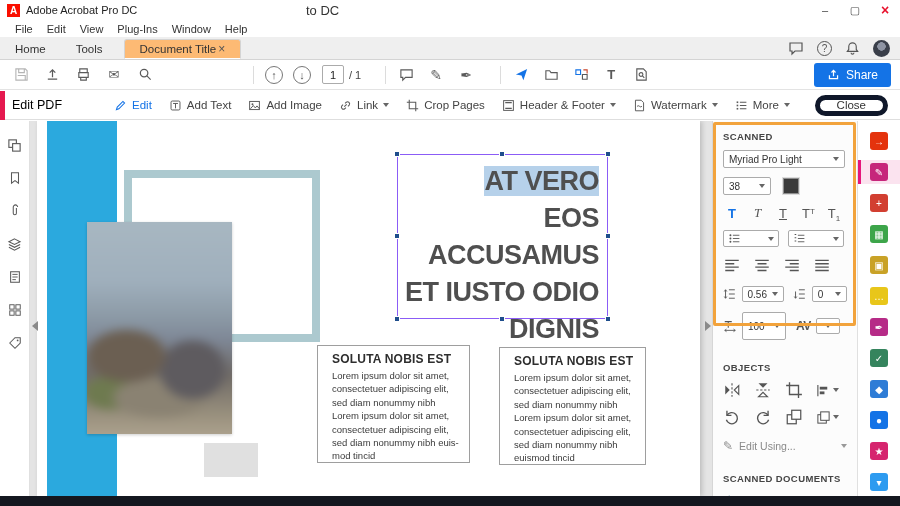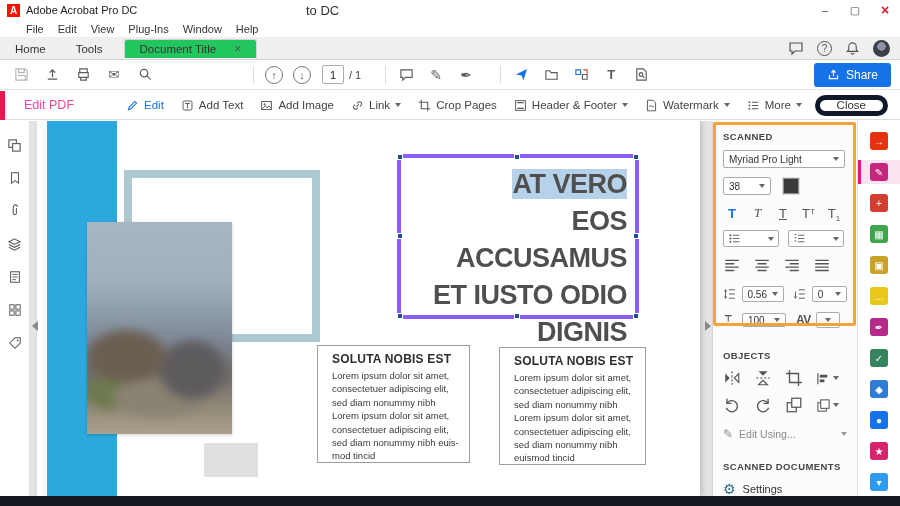--- a/index.html
+++ b/index.html
@@ -13,30 +13,30 @@
   .logo { width:13px; height:13px; background:#FA0F00; color:#fff; font-size:10px; font-weight:bold;
           display:flex; align-items:center; justify-content:center; margin:0 6px 0 7px; }
   .app-title { font-size:11px; color:#222; }
   .center-title { position:absolute; left:298px; font-size:13px; color:#333;margin-left:8px; }
   .win-controls { margin-left:auto; display:flex; height:100%; }
   .win-btn { width:30px; height:100%; display:flex; align-items:center; justify-content:center;
              font-size:11px; color:#444; cursor:default; }
   .win-btn.close { color:#E8112D; font-size:14px; font-weight:bold; }
 
   
-  .menubar { position:absolute; top:20px; left:15px; right:0; height:17px; background:#fff;
+  .menubar { position:absolute; top:20px; left:4px; right:0; height:17px; background:#fff;
              display:flex; align-items:center; padding-left:4px; }
   .menu-item { font-size:11px; color:#333; padding:0 7px; }
 
   
   .tabbar { position:absolute; top:37px; left:0; right:0; height:23px; background:#EFEFEF;
             border-bottom:1px solid #D4D4D4; display:flex; align-items:flex-end; }
   .tab { height:20px; display:flex; align-items:center; padding:0 15px; font-size:11.5px; color:#333; }
-  .tab.active { background:#22c55e; border:1px solid #D4D4D4; border-bottom:1px solid #fff;
-                border-radius:3px 3px 0 0; gap:18px; margin-left:6px; }
+  .tab.active { background:#fdba74; border:1px solid #D4D4D4; border-bottom:1px solid #fff;
+                border-radius:3px 3px 0 0; gap:2px; margin-left:6px; }
   .tab-close { color:#555; font-size:12px; }
   .tab-right { margin-left:auto; display:flex; align-items:center; gap:13px; padding-right:10px; height:100%; }
   .circle-q { width:15px; height:15px; border:1.2px solid #555; border-radius:50%; color:#555;
               font-size:10px; display:flex; align-items:center; justify-content:center; }
   .avatar { width:17px; height:17px; border-radius:50%; background:#3A3F4A;
             background:radial-gradient(circle at 50% 38%, #8E94A3 0 4px, #3A3F4A 4.5px); }
 
   
   .toolbar { position:absolute; top:60px; left:0; right:0; height:30px; background:#fff;
              border-bottom:1px solid #E3E3E3; display:flex; align-items:center; padding:0 9px; }
@@ -48,21 +48,21 @@
   .page-box { border:1px solid #ABABAB; width:22px; height:19px; font-size:11px; color:#222;
               display:flex; align-items:center; justify-content:center; margin:0 5px 0 8px; border-radius:2px;}
   .page-of { font-size:11px; color:#444; }
   .share-btn { margin-left:auto; background:#1473E6; color:#fff; font-size:12px; height:24px;
                padding:0 13px; border-radius:3px; display:flex; align-items:center; gap:6px; border:none; }
 
   
   .editbar { position:absolute; top:91px; left:0; right:0; height:29px; background:#fff;
              border-bottom:1px solid #DEDEDE; display:flex; align-items:center; }
   .edit-accent { position:absolute; left:0; top:0; width:5px; height:29px; background:#E5194F; }
-  .editbar-title { font-size:12.5px; color:#ec4899; margin-left:24px; }
+  .editbar-title { font-size:12.5px; color:#000000; margin-left:12px; }
   .edit-tools { display:flex; align-items:center; margin-left:52px; gap:17px; }
   .etool { display:flex; align-items:center; gap:5px; font-size:11.5px; color:#444; }
   .etool.active { color:#1473E6; }
   .caret { width:0; height:0; border-left:3.5px solid transparent; border-right:3.5px solid transparent;
            border-top:4px solid #666; display:inline-block; }
   .close-btn { margin-left:auto; margin-right:12px; border:5px solid #0f172a; border-radius:11px;
                height:21px; padding:0 17px; font-size:11.5px; color:#333; background:#fff;
                display:flex; align-items:center; }
 
   
@@ -82,22 +82,22 @@
            box-shadow:0 1px 3px rgba(0,0,0,.2); }
   .photo-inner { position:absolute; inset:-10px; filter:blur(5px);
     background:
       radial-gradient(60px 40px at 30% 62%, #6B5F52 0 60%, transparent 70%),
       radial-gradient(50px 45px at 70% 68%, #5E5B5F 0 60%, transparent 70%),
       radial-gradient(70px 30px at 50% 80%, #8A8272 0 60%, transparent 72%),
       radial-gradient(40px 25px at 20% 78%, #6E7A4F 0 60%, transparent 72%),
       linear-gradient(180deg, #A9B8C2 0%, #9FAFBC 30%, #8C9AA6 45%, #7E8796 55%, #6F6A66 70%, #9A917E 88%, #B3A894 100%); }
   .gray-rect { position:absolute; left:167px; top:322px; width:54px; height:34px; background:#E0E0E0; }
 
-  .heading-box { position:absolute; left:360px; top:33px; width:242px; height:165px;
-                 border:4px solid #8b5cf6; }
+  .heading-box { position:absolute; left:360px; top:33px; width:211px; height:165px;
+                 border:1px solid #8b5cf6; }
   .handle { position:absolute; width:6px; height:6px; background:#1F4E8C; border:1px solid #fff; }
   .heading-text { position:absolute; right:8px; top:8px; left:4px; text-align:right;
                   font-size:27px; line-height:37px; font-weight:bold; letter-spacing:-0.5px; color:#4F4F4F; }
   .sel { background:#B6D1EA; }
 
   .col-box { position:absolute; border:1px solid #9E9E9E; background:#fff;padding-left:6px; }
   .col-title { font-size:12px; font-weight:bold; color:#2E2E2E; padding:6px 8px 2px; letter-spacing:.2px; }
   .col-body { font-size:9.5px; color:#3A3A3A; line-height:13.4px; padding:1px 8px 6px; white-space:pre-line; }
 
   .collapse { position:absolute; top:192px; width:9px; height:26px; display:flex; align-items:center;
@@ -535,21 +535,21 @@
             <span>0</span>
             <span class="caret"></span>
           </div>
         </div>
 
         <div class="row" style="margin-top:10px; gap:5px">
           <svg width="14" height="14" viewBox="0 0 16 16">
               <path d="M2 3h8M6 3v7" stroke="#555" stroke-width="1.2"></path>
               <path d="M2 13h12M2 13l2-1.5M2 13l2 1.5M14 13l-2-1.5M14 13l-2 1.5" fill="none" stroke="#555" stroke-width="1"></path>
             </svg>
-          <div class="combo" style="width:44px; height:14px">
+          <div class="combo" style="width:44px; height:28px">
             <span>100</span>
             <span class="caret"></span>
           </div>
           <span class="av" style="margin-left:5px">AV</span>
           <div class="combo" style="width:24px; height:16px; justify-content:center">
             <span class="caret"></span>
           </div>
         </div>
 
         <div class="rp-label" style="margin-top:22px">OBJECTS</div>

